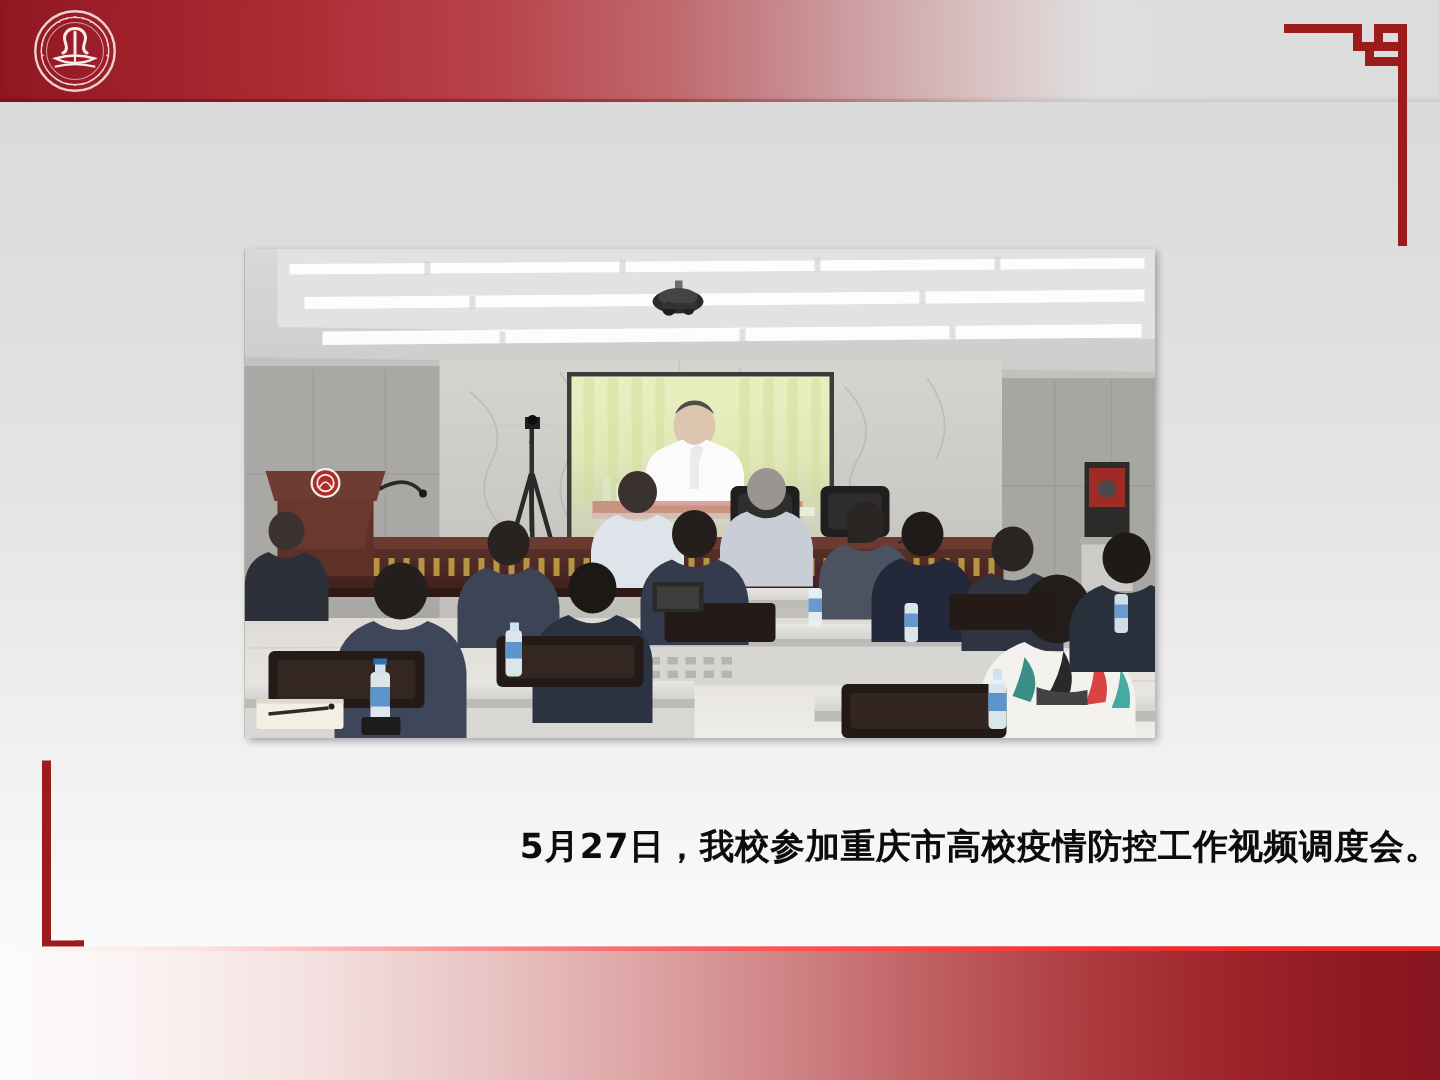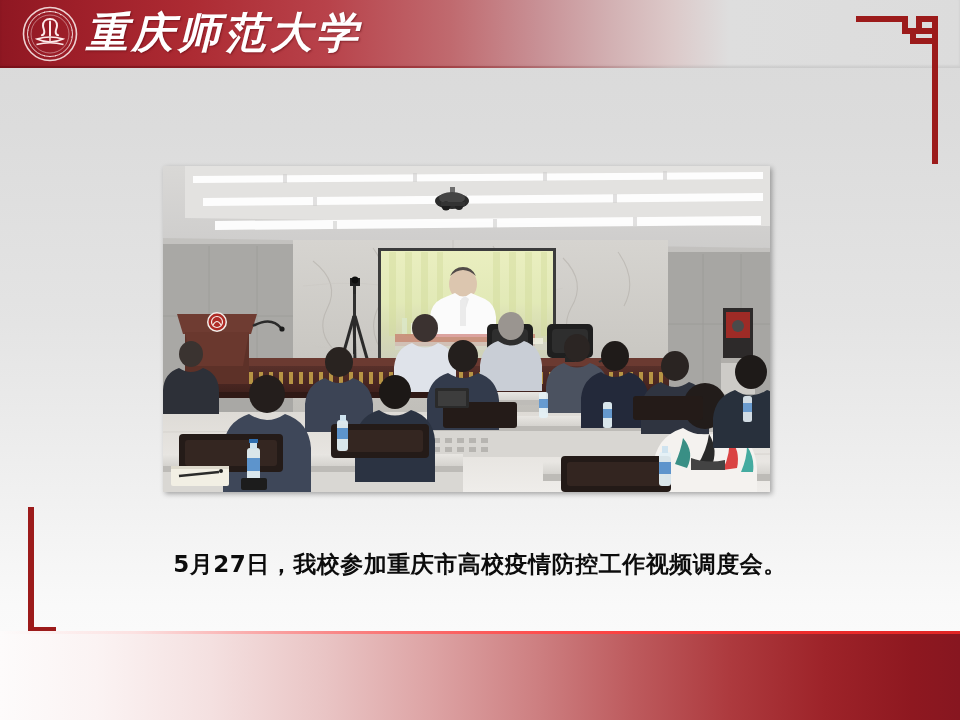--- a/index.html
+++ b/index.html
@@ -100,21 +100,21 @@
     background: #9a9a9a;
   }
   #photo-frame svg { display: block; }
 
   
   #caption {
     position: absolute;
     left: 0;
     top: 549px;
     width: 960px;
-    text-align: center;
+    text-align: right;
     font-family: "DejaVu Sans", "Liberation Sans", sans-serif;
     font-size: 23px;
     font-weight: 700;
     color: #0c0c0c;
     letter-spacing: 0.5px;
     white-space: nowrap;
   }
 
   
   #footer-band {
@@ -179,21 +179,20 @@
           <circle cx="22.5" cy="49.8" r="0.6"></circle>
           <circle cx="33.5" cy="49.8" r="0.6"></circle>
           <circle cx="6.2" cy="24" r="0.6"></circle>
           <circle cx="49.8" cy="24" r="0.6"></circle>
           <circle cx="6.6" cy="31" r="0.6"></circle>
           <circle cx="49.4" cy="31" r="0.6"></circle>
         </g>
       </svg>
     </div>
 
-    <div id="univ-name">重庆师范大学</div>
   </div>
 
   <div id="corner-top-right">
     <svg viewBox="0 0 96 165" width="96" height="165" aria-hidden="true">
       <g fill="#9c1b1b">
 
         <rect x="0" y="10" width="52" height="6"></rect>
 
         <rect x="46" y="10" width="6" height="18"></rect>
         <rect x="46" y="22" width="14" height="6"></rect>

